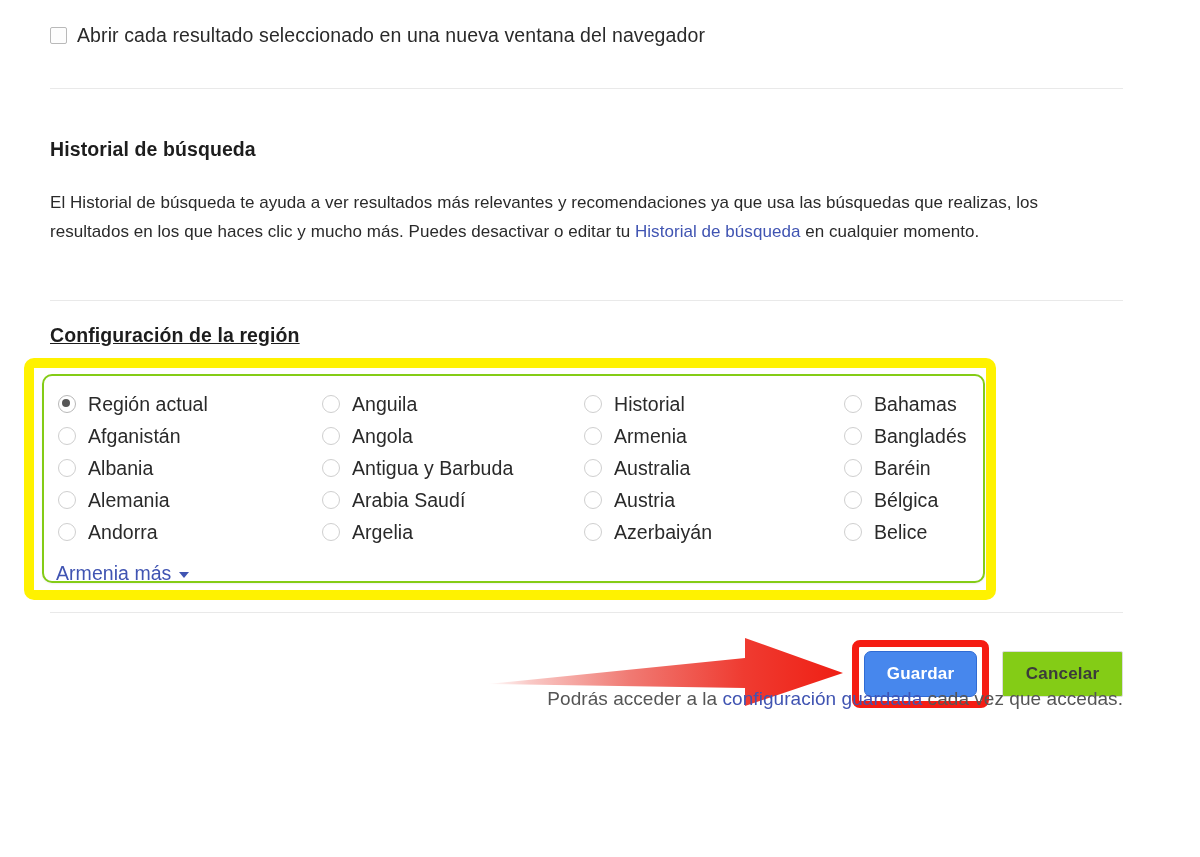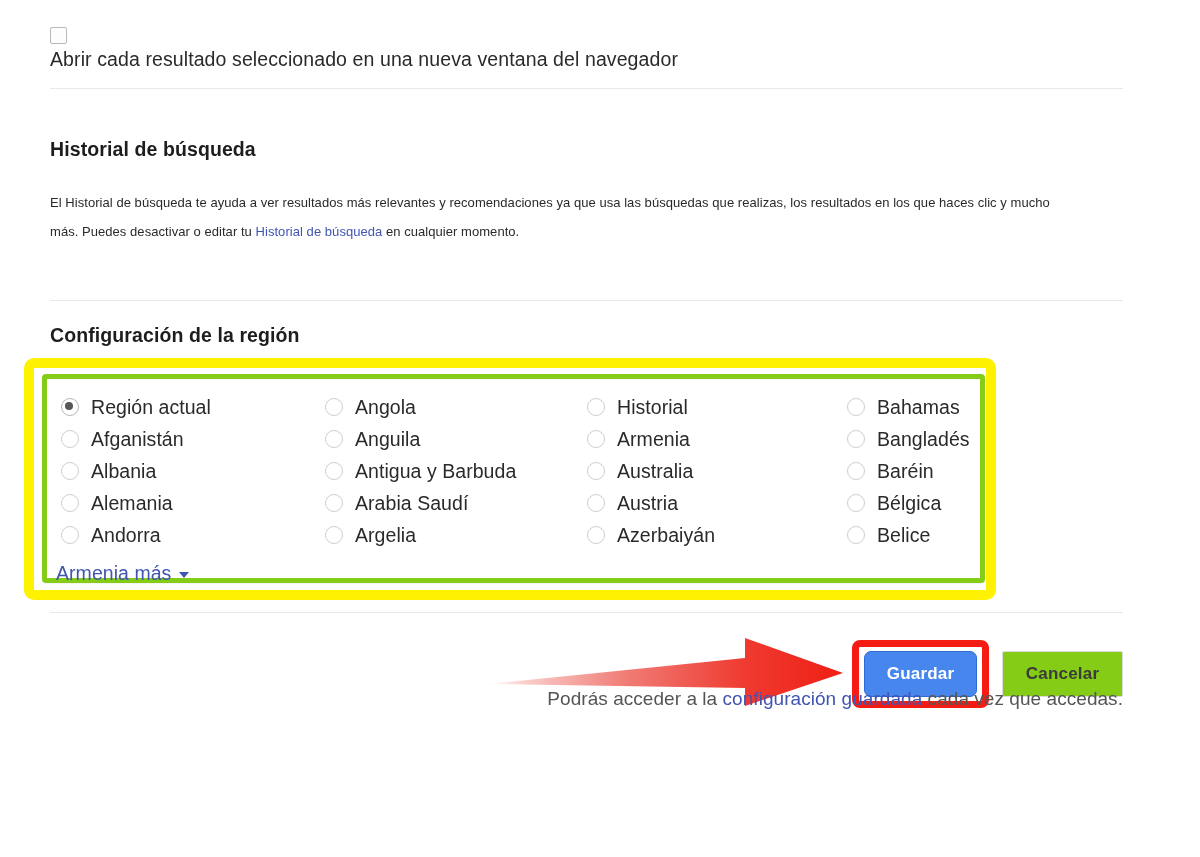--- a/index.html
+++ b/index.html
@@ -9,21 +9,21 @@
     background: #ffffff;
     font-family: "Liberation Sans", sans-serif;
     color: #222222;
     overflow: hidden;
   }
   .page { position: relative; width: 1200px; height: 857px; background:#fff; }
 
   
   .checkbox-row {
     position: absolute; left: 50px; top: 24px;
-    display: flex; align-items: flex-start; gap: 4px; flex-direction: column;
+    display: flex; align-items: flex-start; gap: 10px;
   }
   .checkbox {
     width: 17px; height: 17px; margin-top: 3px;
     border: 1px solid #b9b9b9; border-radius: 2px;
     background: #fdfdfd; flex: none;
   }
   .checkbox-label {
     font-size: 19.5px; line-height: 23px; color: #2a2a2a;
     letter-spacing: .1px; white-space: nowrap;
   }
@@ -37,41 +37,41 @@
   #divider-2 { top: 300px; }
   #divider-3 { top: 612px; }
 
   
   .section-title {
     position: absolute; left: 50px;
     font-size: 19.5px; font-weight: bold; color: #1d1d1d;
     letter-spacing: .1px; white-space: nowrap;
   }
   #history-title { top: 138px; }
-  #region-title  { top: 324px; }
+  #region-title  { top: 324px; text-decoration: underline; }
 
   .history-body {
     position: absolute; left: 50px; top: 188px; width: 1030px;
-    font-size: 13px; line-height: 29px; color: #2a2a2a;
+    font-size: 17px; line-height: 29px; color: #2a2a2a;
     letter-spacing: .05px;
   }
   .link { color: #4054b2; text-decoration: none; cursor: pointer; }
 
   
   .yellow-box {
     position: absolute; left: 24px; top: 358px;
     width: 972px; height: 242px;
     border: 10px solid #fff200; border-radius: 10px;
     background: transparent;
   }
   .region-panel {
     position: absolute; left: 42px; top: 374px;
     width: 943px; height: 209px;
     background: #ffffff;
-    border: 5px solid #84cc16; border-radius: 4px;
+    border: 2px solid #84cc16; border-radius: 10px;
     box-shadow: 0 1px 2px rgba(0,0,0,.06);
   }
   .region-grid {
     position: absolute; left: 0; top: 12px;
     width: 100%;
     display: grid;
     grid-template-columns: 264px 262px 260px 157px;
     padding-left: 14px;
   }
   .region-col { display: flex; flex-direction: column; }
@@ -192,25 +192,25 @@
         </div>
         <div class="region-item">
           <span class="radio"></span>
           <span class="region-label">Andorra</span>
         </div>
       </div>
 
       <div class="region-col">
         <div class="region-item">
           <span class="radio"></span>
+          <span class="region-label">Anguila</span>
+        </div>
+        <div class="region-item">
+          <span class="radio"></span>
           <span class="region-label">Angola</span>
-        </div>
-        <div class="region-item">
-          <span class="radio"></span>
-          <span class="region-label">Anguila</span>
         </div>
         <div class="region-item">
           <span class="radio"></span>
           <span class="region-label">Antigua y Barbuda</span>
         </div>
         <div class="region-item">
           <span class="radio"></span>
           <span class="region-label">Arabia Saudí</span>
         </div>
         <div class="region-item">

